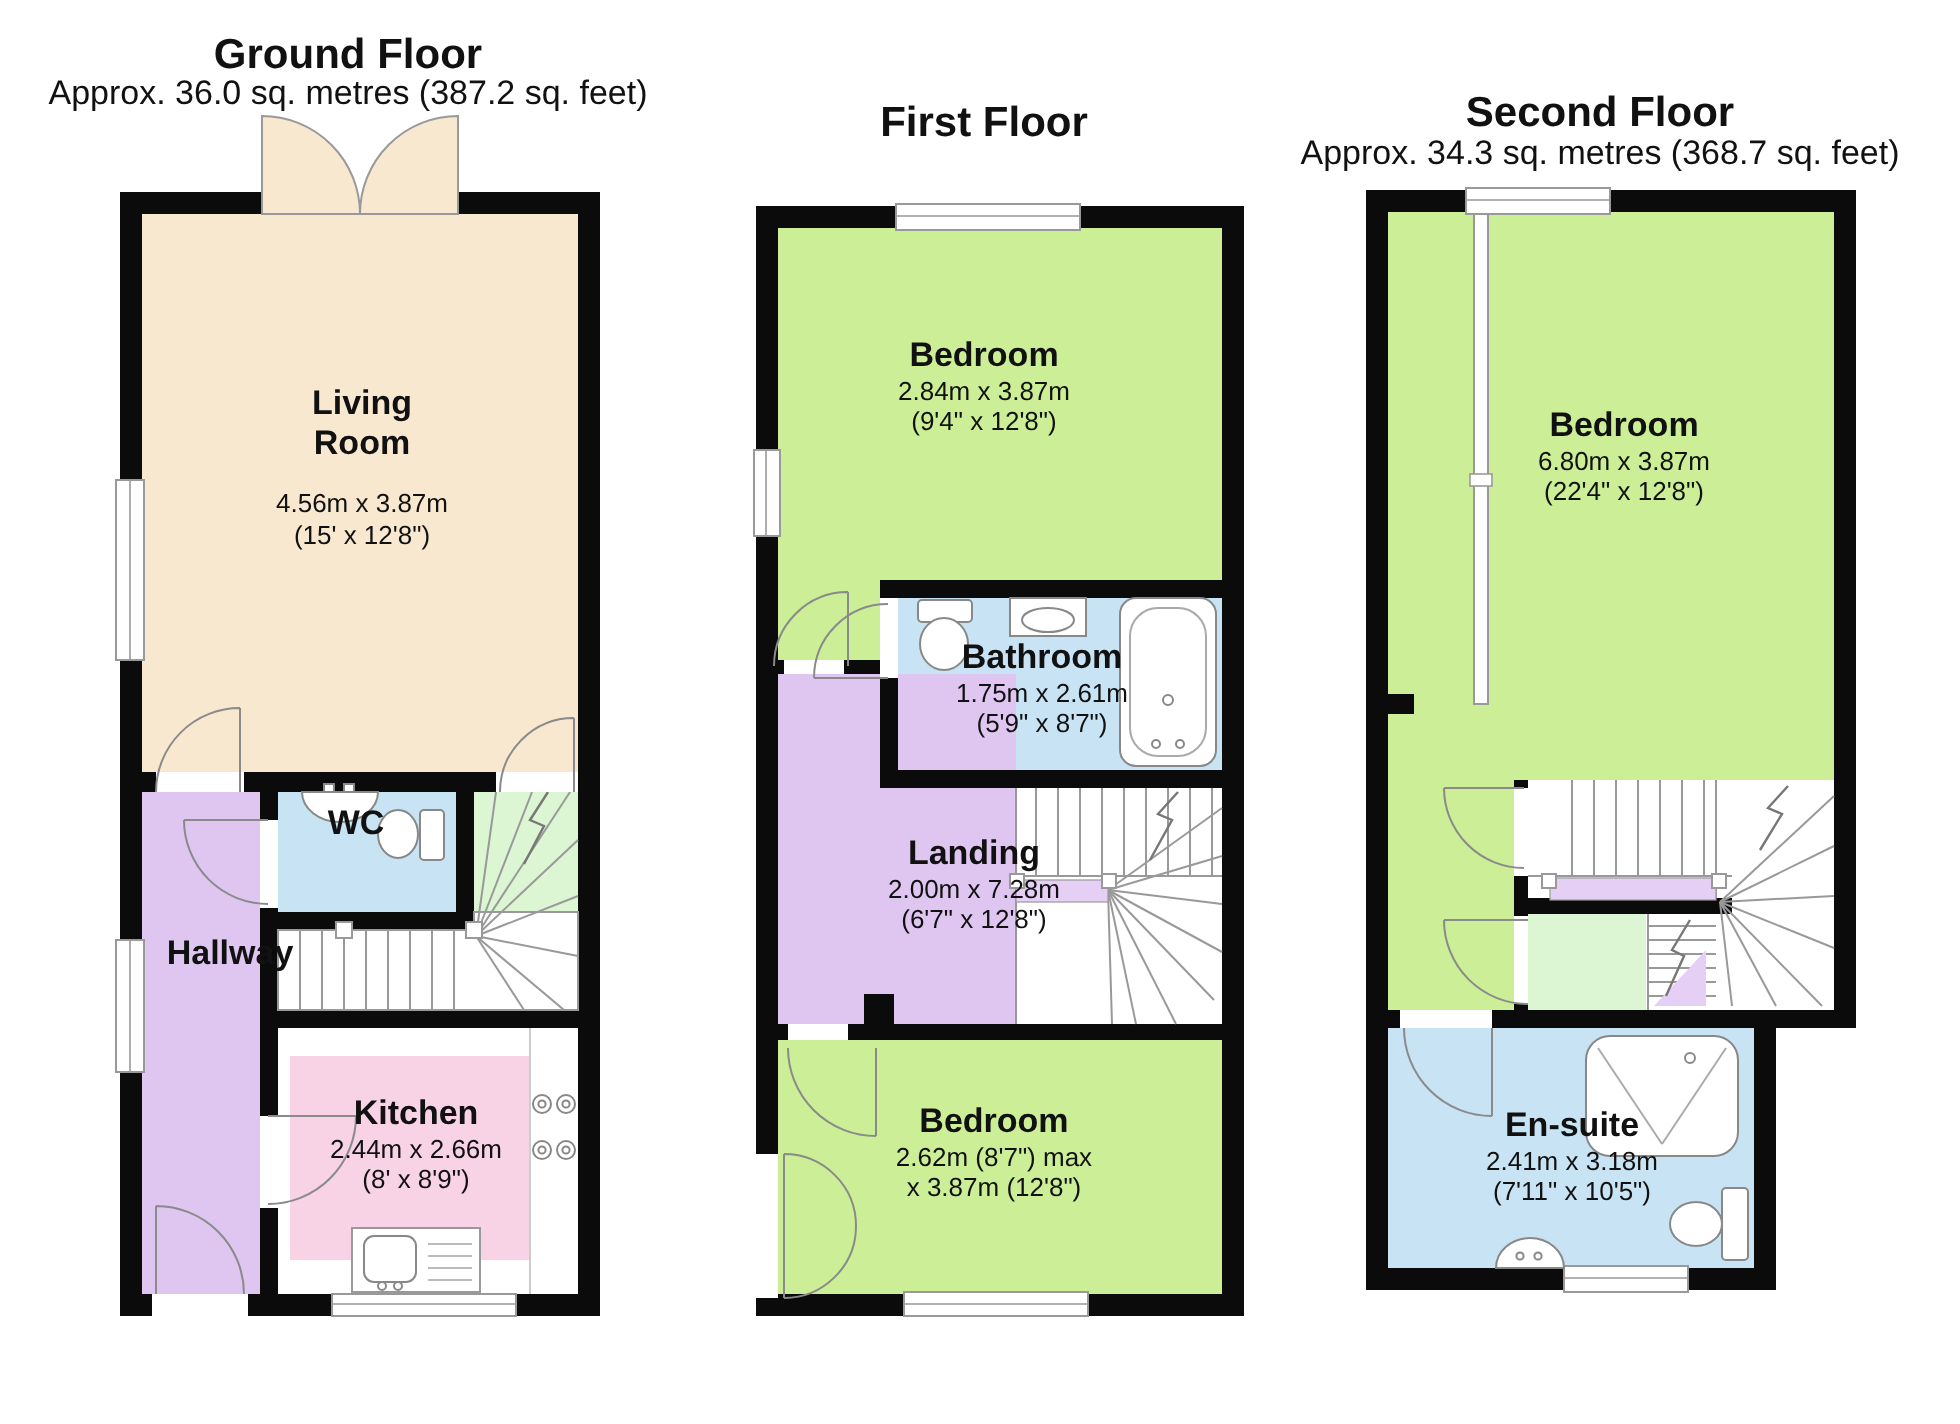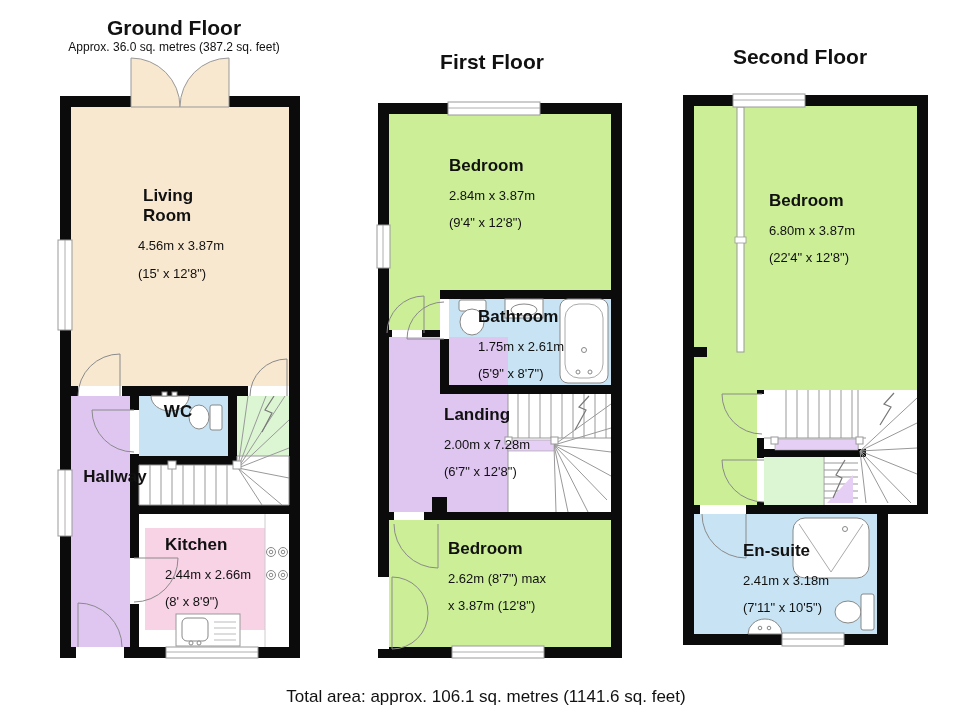--- a/index.html
+++ b/index.html
@@ -1,23 +1,23 @@
 <!DOCTYPE html>
 <html><head>
 <meta charset="utf-8">
 <style>
   html,body{margin:0;padding:0;background:#fff;}
   .canvas{position:relative;width:977px;height:712px;background:#fff;overflow:hidden;
           font-family:"Liberation Sans",sans-serif;color:#111;}
   .plan-svg{position:absolute;left:0;top:0;}
   .floor-title{position:absolute;transform:translate(-50%,-50%);font-size:21px;font-weight:bold;white-space:nowrap;}
-  .floor-sub{position:absolute;transform:translate(-50%,-50%);font-size:12px;white-space:nowrap;text-align:right;}
-  .room-label{position:absolute;transform:translate(-50%,-50%);line-height:1.16;}
+  .floor-sub{position:absolute;transform:translate(-50%,-50%);font-size:17px;white-space:nowrap;text-align:right;}
+  .room-label{position:absolute;transform:translate(-50%,-50%);text-align:center;line-height:1.16;}
   .room-name{display:block;font-weight:bold;font-size:17px;}
-  .room-dim{display:block;font-size:13px;white-space:nowrap;margin-top:12px;}
+  .room-dim{display:block;font-size:13px;white-space:nowrap;}
   .living .room-name{width:76px;margin:13px auto;}
   .total{position:absolute;transform:translate(-50%,-50%);font-size:17px;white-space:nowrap;}
 </style>
 </head>
 <body>
 
 <div class="canvas">
 
 <svg class="plan-svg" width="980" height="712" viewBox="0 0 980 712">
 
@@ -294,20 +294,21 @@
     </g>
   </g>
 </svg>
 
   <div class="floor-title" style="left:174px;top:28px">Ground Floor</div>
   <div class="floor-sub" style="left:174px;top:47px">Approx. 36.0 sq. metres (387.2 sq. feet)</div>
 
   <div class="floor-title" style="left:492px;top:62px">First Floor</div>
 
   <div class="floor-title" style="left:800px;top:57px">Second Floor</div>
+  <div class="floor-sub" style="left:800px;top:77px">Approx. 34.3 sq. metres (368.7 sq. feet)</div>
 
   <div class="room-label living" style="left:181px;top:227px">
     <span class="room-name">Living Room</span>
     <span class="room-dim">4.56m x 3.87m</span>
     <span class="room-dim">(15' x 12'8")</span>
   </div>
   <div class="room-label" style="left:178px;top:412px">
     <span class="room-name">WC</span>
   </div>
   <div class="room-label" style="left:115px;top:477px">
@@ -344,14 +345,13 @@
     <span class="room-name">Bedroom</span>
     <span class="room-dim">6.80m x 3.87m</span>
     <span class="room-dim">(22'4" x 12'8")</span>
   </div>
   <div class="room-label" style="left:786px;top:578px">
     <span class="room-name">En-suite</span>
     <span class="room-dim">2.41m x 3.18m</span>
     <span class="room-dim">(7'11" x 10'5")</span>
   </div>
 
-  <div class="total" style="left:486px;top:697px">Total area: approx. 106.1 sq. metres (1141.6 sq. feet)</div>
 </div>
 
 </body></html>

